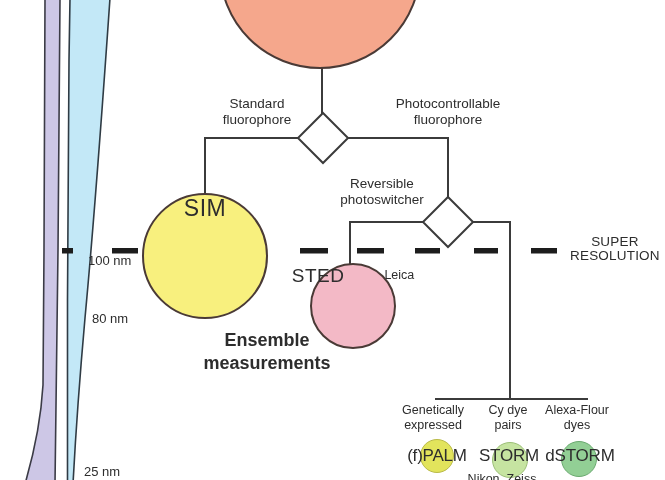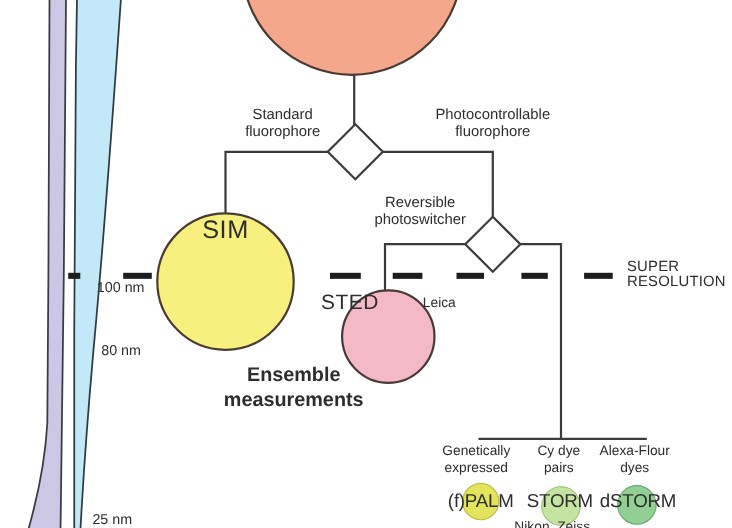--- a/index.html
+++ b/index.html
@@ -2,21 +2,21 @@
 <html><head>
 <meta charset="utf-8">
 <style>
   html,body{margin:0;padding:0;background:#fff;}
   #stage{
     position:relative;width:665px;height:480px;overflow:hidden;background:#ffffff;
     font-family:"Liberation Sans","DejaVu Sans",sans-serif;color:#2d2d2d;
   }
   #artwork{position:absolute;left:0;top:0;z-index:1;}
   .lbl{position:absolute;white-space:pre-line;text-align:center;line-height:1.18;z-index:4;}
-  .lbl.left-align{text-align:left;}
+  .lbl.left-align{text-align:center;}
   .circle{
     position:absolute;border-radius:50%;box-sizing:border-box;
     display:flex;flex-direction:row;justify-content:center;z-index:2;
   }
   #root-circle{left:219px;top:-133px;width:202px;height:202px;background:#F5A78C;border:2px solid #4a3a36;}
   #sim-circle{left:142px;top:193px;width:126px;height:126px;background:#F8F07E;border:2px solid #4a3a36;z-index:3;}
   #sted-circle{left:310px;top:263px;width:86px;height:86px;background:#F3B9C6;border:2px solid #4a3a36;z-index:3;gap:40px;}
   #palm-circle{left:420px;top:439px;width:34px;height:34px;background:#E2E45C;border:1px solid #b9ba49;}
   #storm-circle{left:492px;top:442px;width:36px;height:36px;background:#C6E4A1;border:1px solid #9cbf77;}
   #dstorm-circle{left:561px;top:441px;width:36px;height:36px;background:#92CF95;border:1px solid #6aa96f;}

